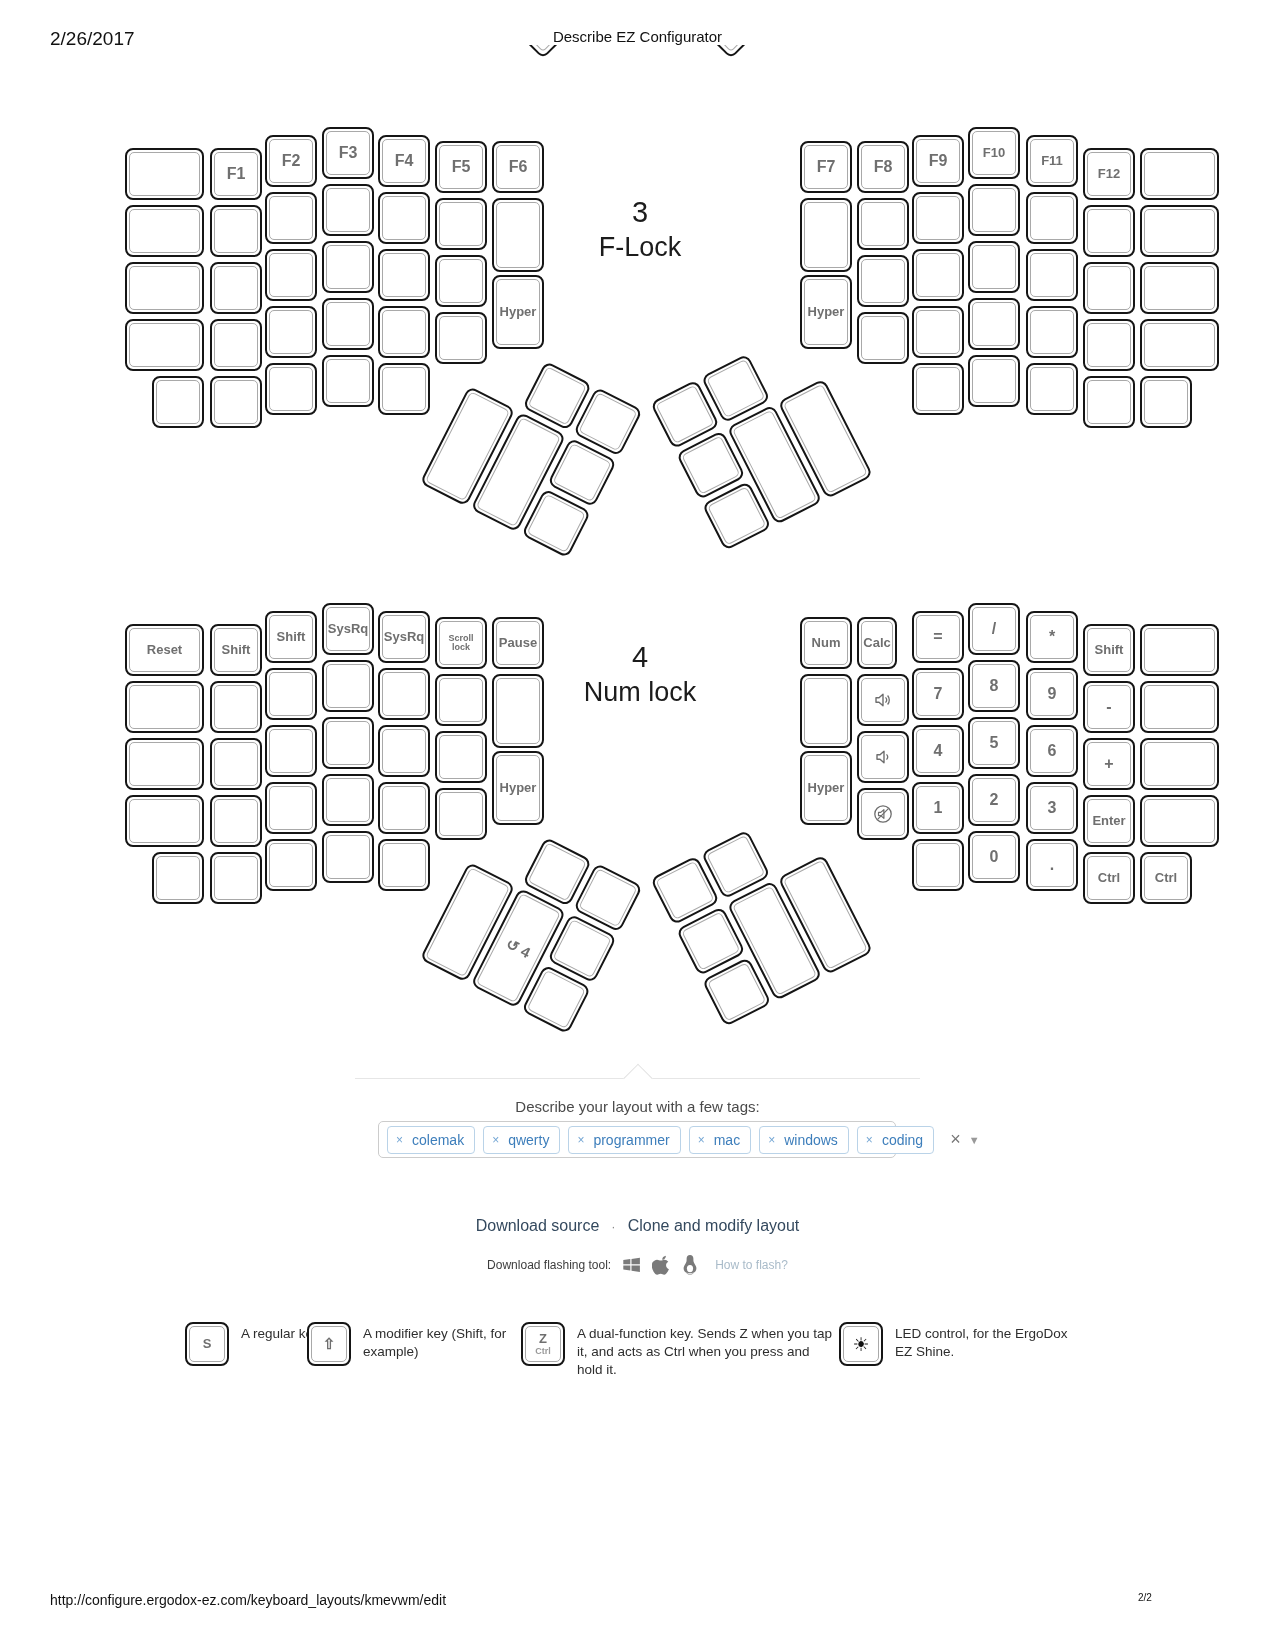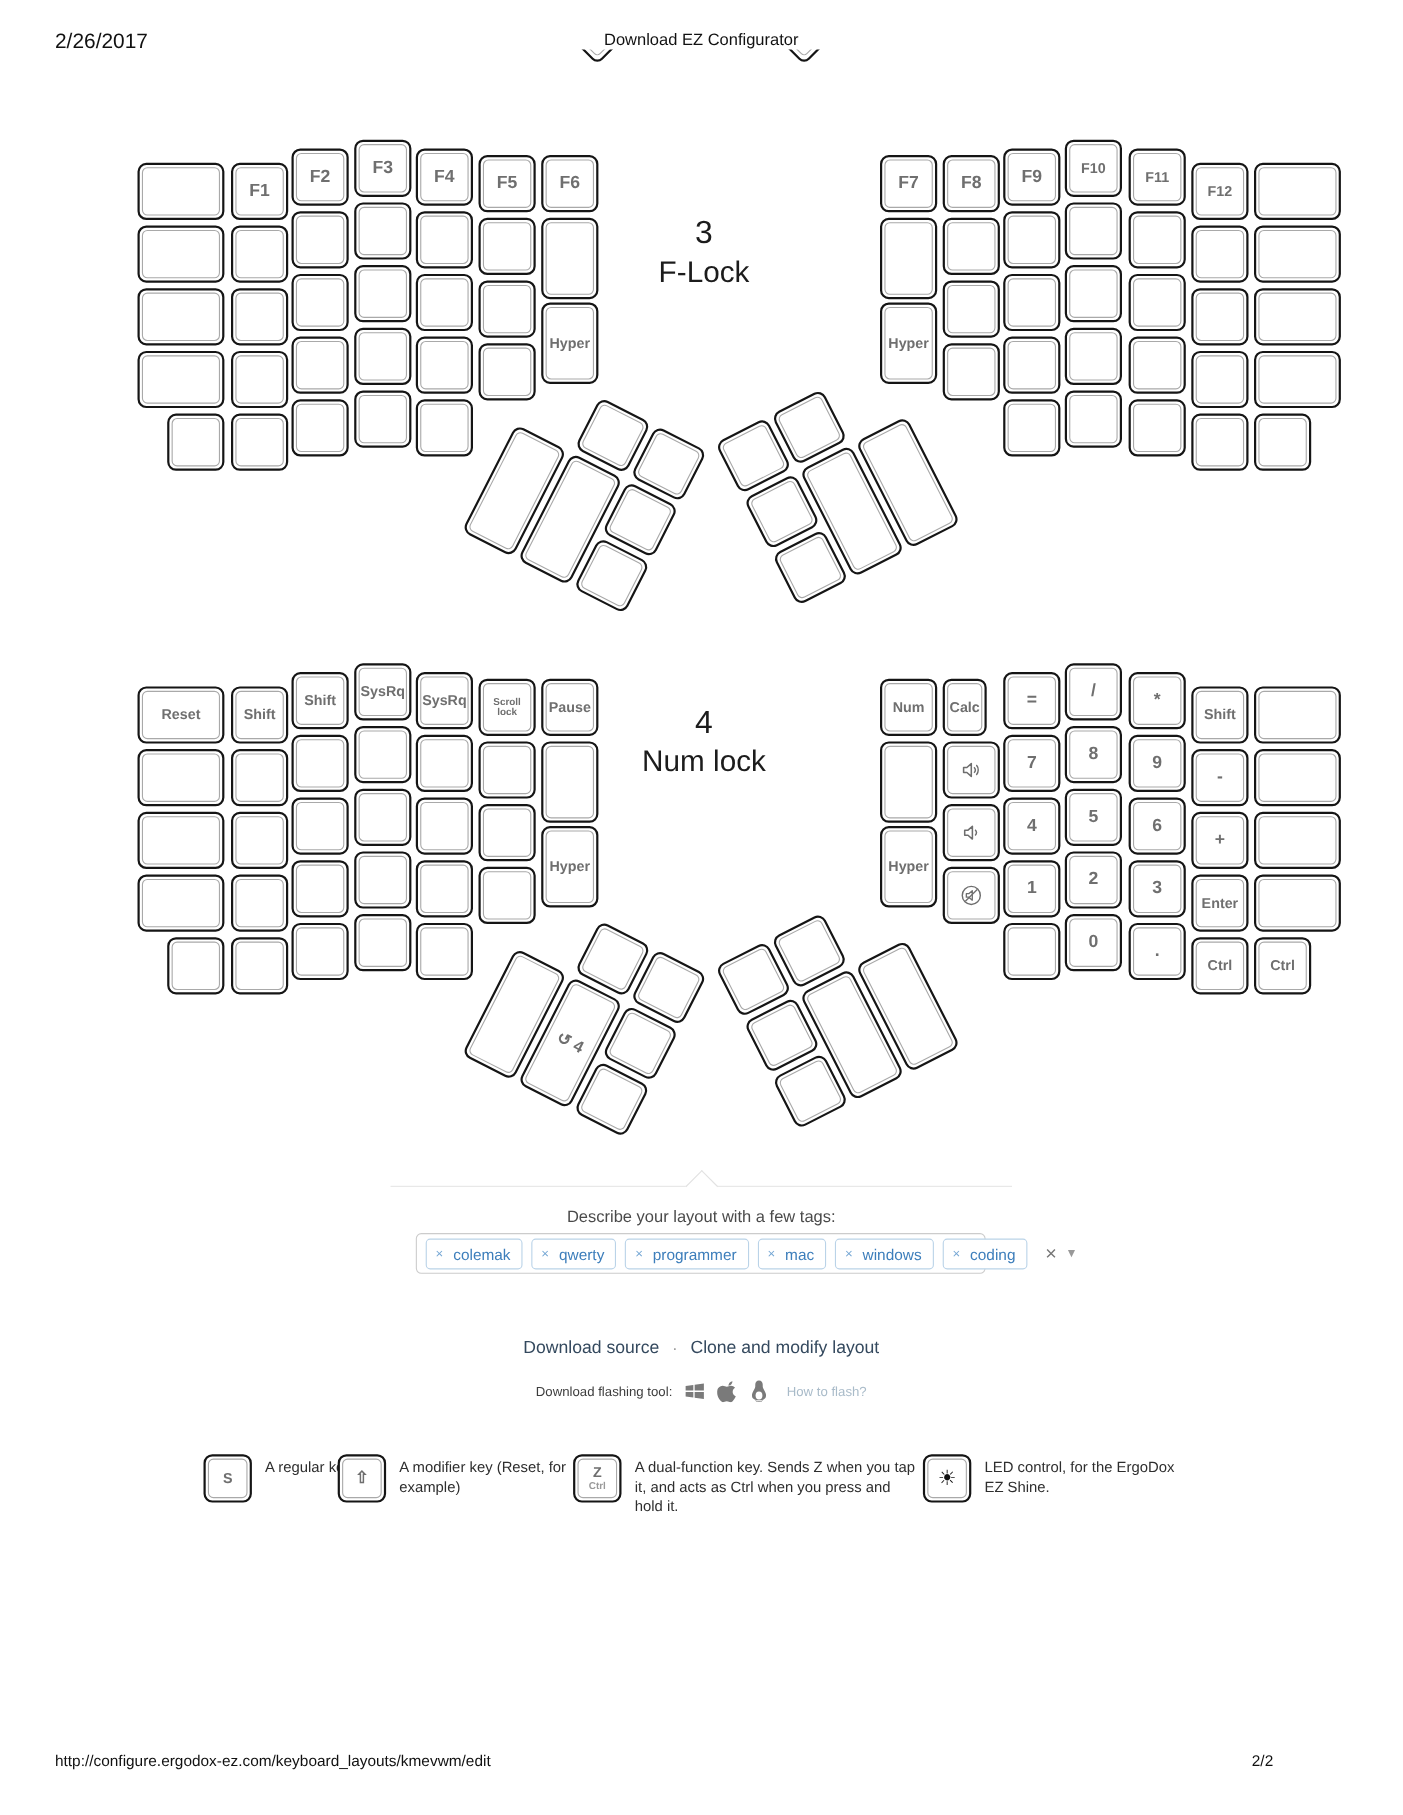--- a/index.html
+++ b/index.html
@@ -46,29 +46,29 @@
   .flash-row{position:absolute;top:1254px;left:0;right:0;display:flex;justify-content:center;align-items:center;
              font-size:12px;color:#3d3d3d;}
   .picon{margin-left:10px;display:inline-flex;align-items:center;}
   .howto{color:#a9bbc9;margin-left:16px;text-decoration:none;}
   .legend-item{position:absolute;display:flex;}
   .legend-item .key{position:relative;width:44px;height:44px;flex:0 0 44px;}
   .kctrl{font-size:9px;color:#999;margin-top:1px;font-weight:bold;}
   .kled{font-size:19px;color:#111;line-height:1;}
   .ldesc{font-size:13.5px;color:#2e2e2e;line-height:18px;margin-left:12px;padding-top:3px;}
   .footer-url{position:absolute;left:50px;top:1592px;font-size:14px;}
-  .footer-page{position:absolute;left:1138px;top:1592px;font-size:14px;}
+  .footer-page{position:absolute;left:1138px;top:1592px;font-size:10px;}
 </style>
 </head>
 <body>
 
 <div class="page">
 
   <div class="hdr-date">2/26/2017</div>
-  <div class="hdr-title">Download EZ Configurator</div>
+  <div class="hdr-title">Describe EZ Configurator</div>
 
   <div class="page-cut" style="left:521px;top:45px">
     <div class="pc-sq">
         <div class="pc-in"></div>
       </div>
   </div>
   <div class="page-cut" style="left:709px;top:45px">
     <div class="pc-sq">
         <div class="pc-in"></div>
       </div>
@@ -744,21 +744,21 @@
           </div>
       </div>
       <div class="ldesc" style="width:86px">A regular key</div>
     </div>
     <div class="legend-item" style="left:307px;top:1322px">
       <div class="key">
         <div class="cap">
             <span class="klabel" style="font-size:15px">⇧</span>
           </div>
       </div>
-      <div class="ldesc" style="width:168px">A modifier key (Reset, for example)</div>
+      <div class="ldesc" style="width:168px">A modifier key (Shift, for example)</div>
     </div>
     <div class="legend-item" style="left:521px;top:1322px">
       <div class="key">
         <div class="cap">
           <span class="klabel">Z</span>
           <span class="kctrl">Ctrl</span>
         </div>
       </div>
       <div class="ldesc" style="width:258px">A dual-function key. Sends Z when you tap it, and acts as Ctrl when you press and hold it.</div>
     </div>

